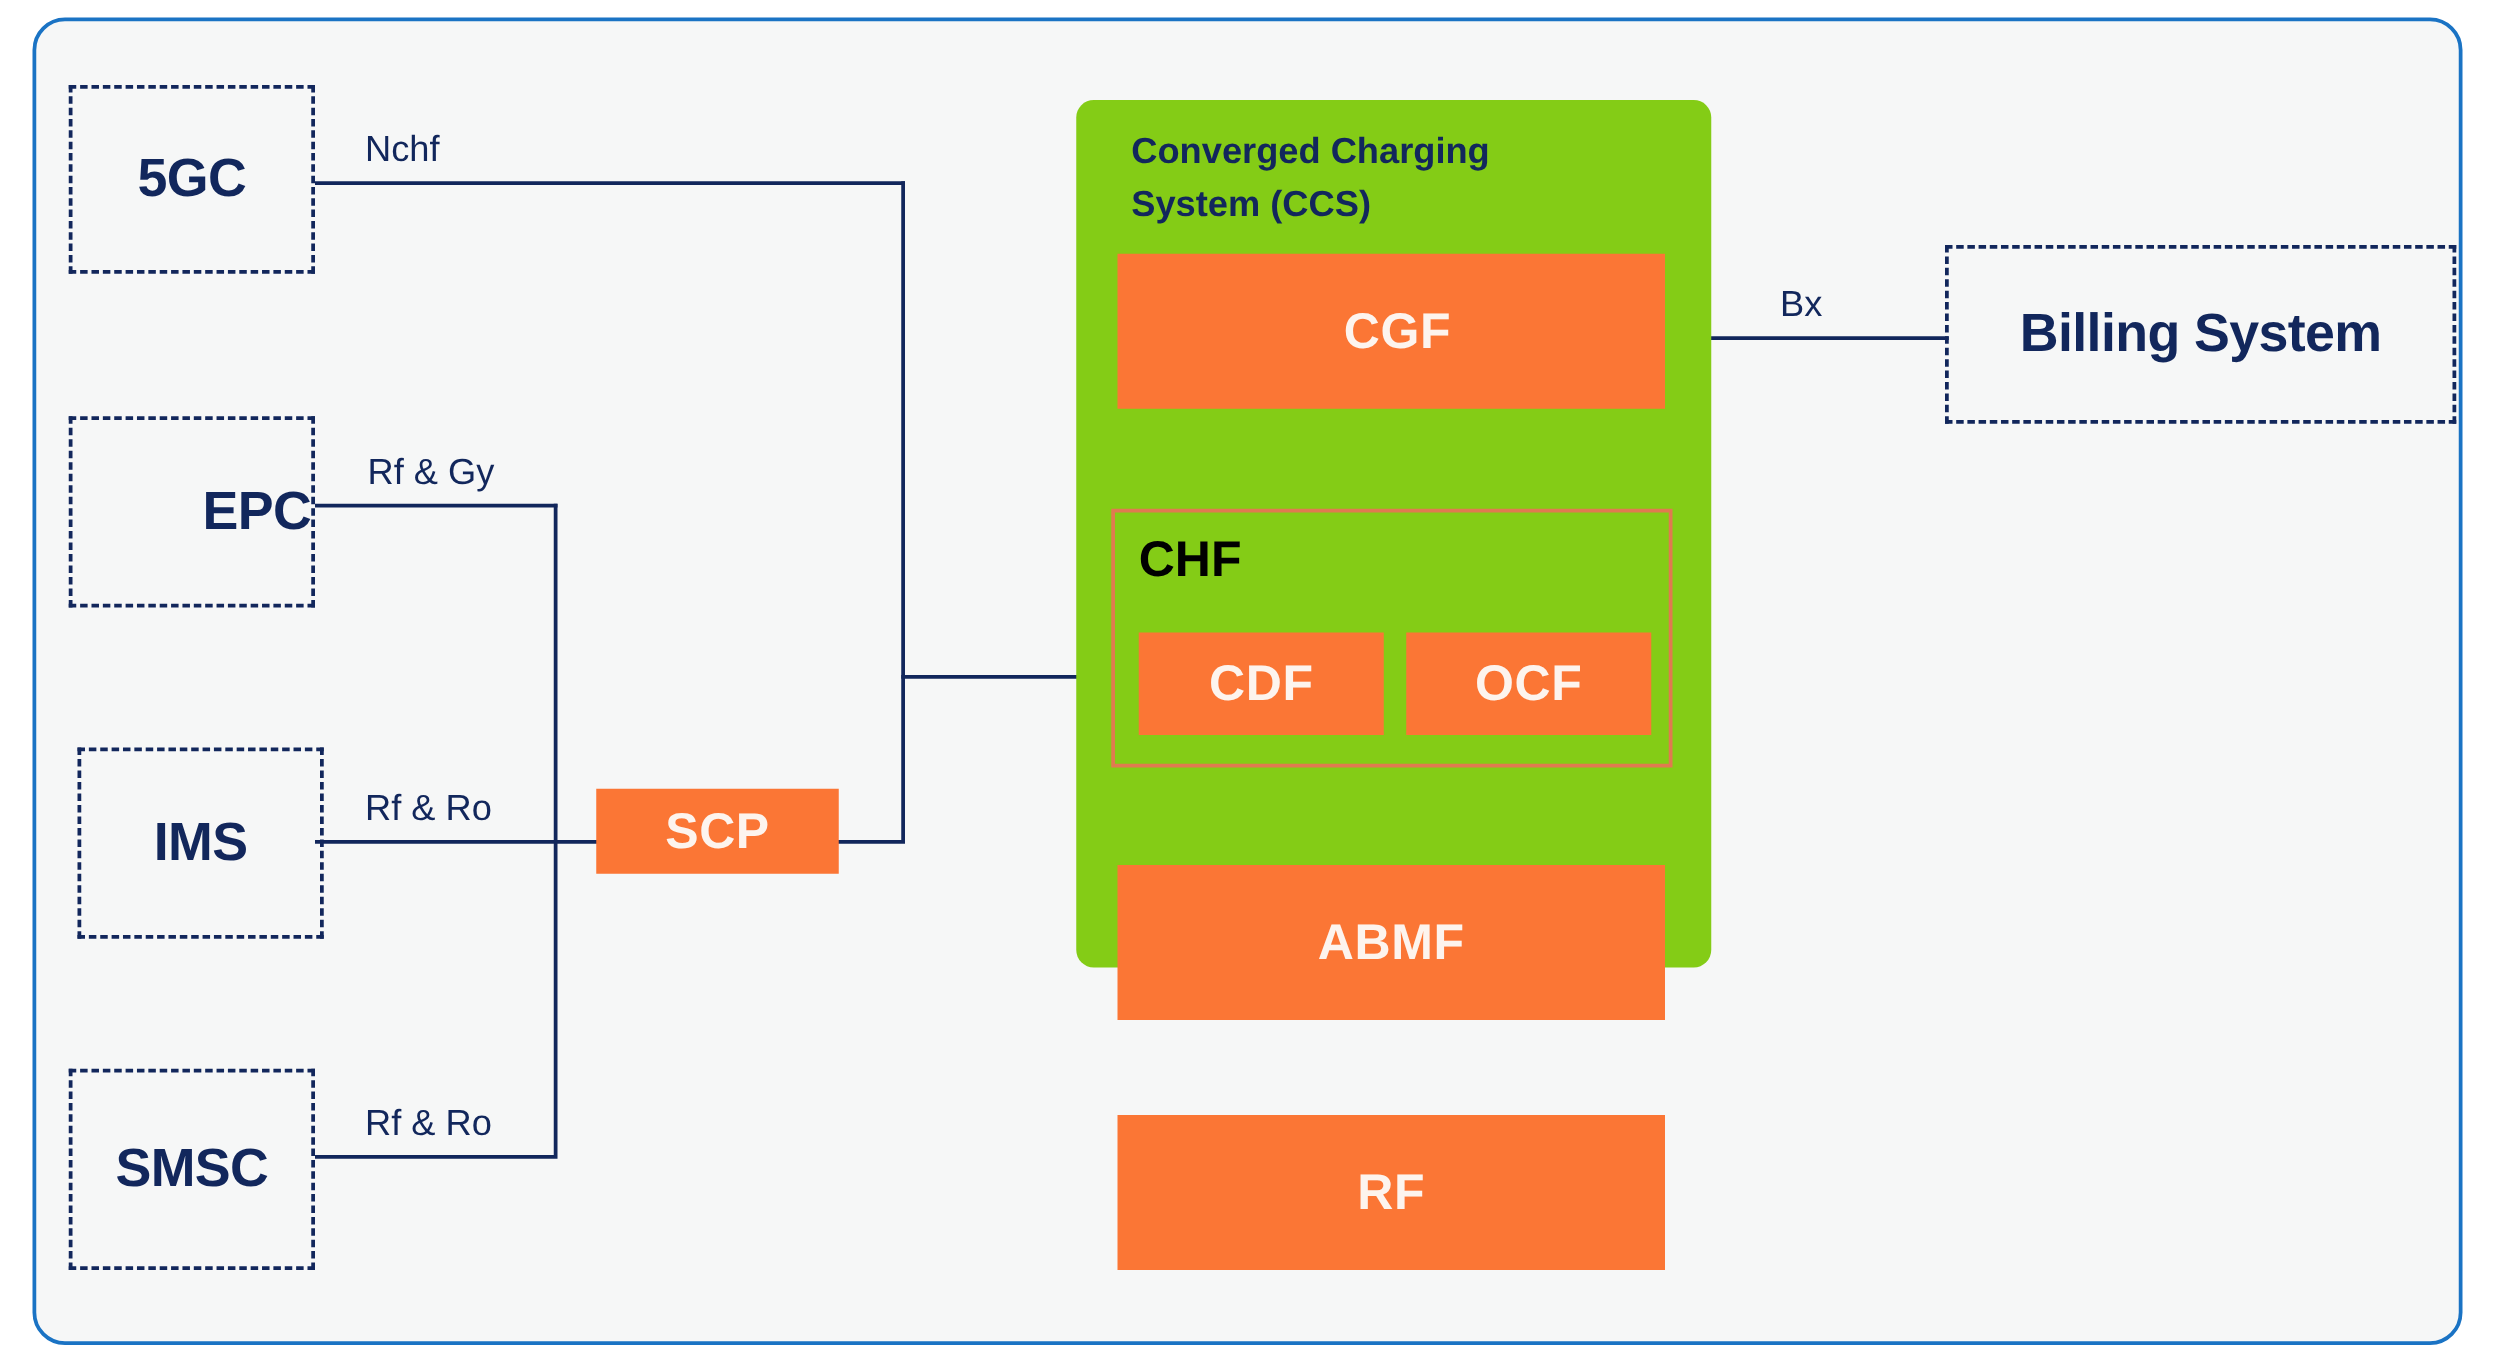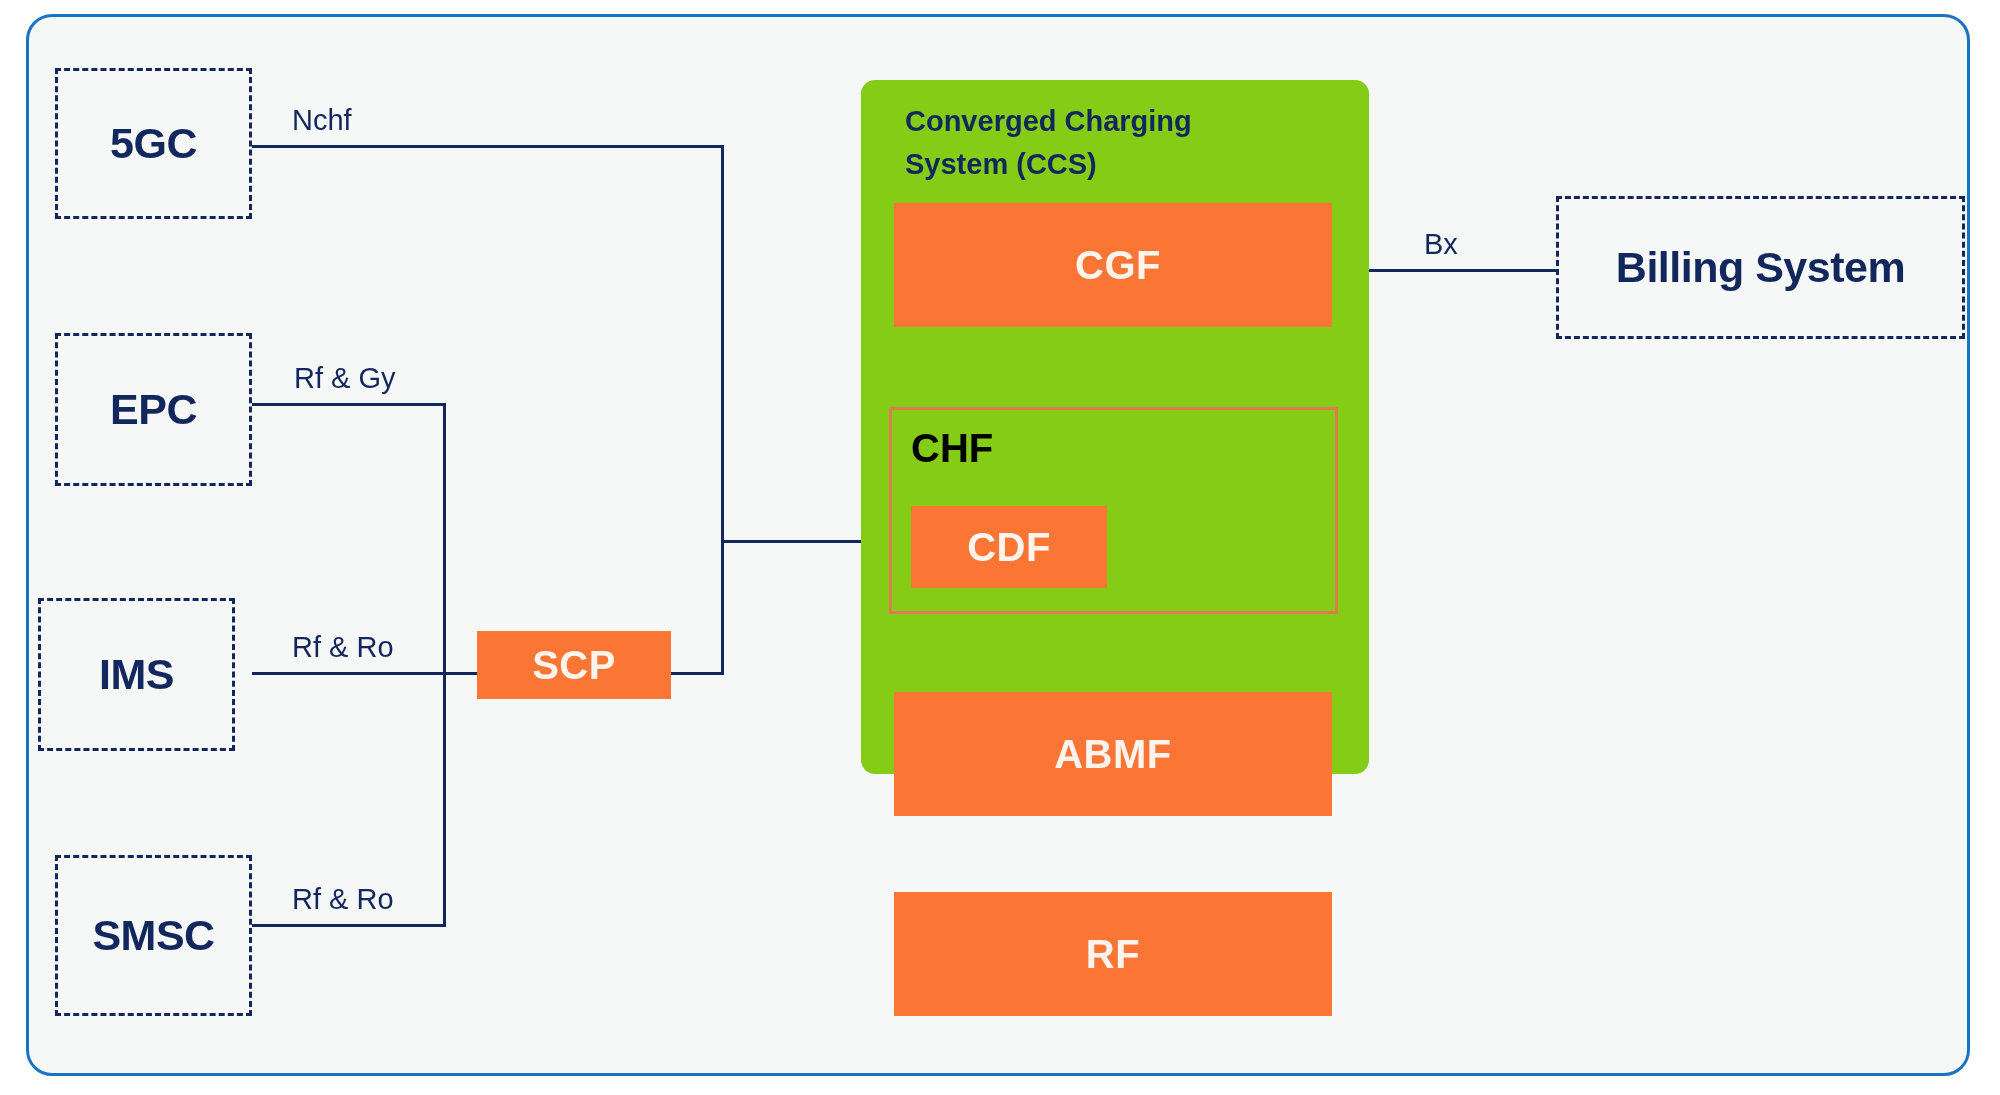--- a/index.html
+++ b/index.html
@@ -136,25 +136,25 @@
   <div class="line line-h" style="left:252px; top:672px; width:228px;"></div>
 
   <div class="line line-h" style="left:668px; top:672px; width:56px;"></div>
 
   <div class="line line-h" style="left:1330px; top:269px; width:229px;"></div>
 
   <div class="dashed-node" id="node-5gc" style="left:55px; top:68px; width:197px; height:151px;">
     <span class="node-label">5GC</span>
   </div>
 
-  <div class="dashed-node" id="node-epc" style="left:55px; top:333px; width:197px; height:153px;">
+  <div class="dashed-node" id="node-epc" style="left:55px; top:333px; width:197px; height:153px;justify-content:flex-end;">
     <span class="node-label">EPC</span>
   </div>
 
-  <div class="dashed-node" id="node-ims" style="left:38px; top:598px; width:197px; height:153px;">
+  <div class="dashed-node" id="node-ims" style="left:62px; top:598px; width:197px; height:153px;">
     <span class="node-label">IMS</span>
   </div>
 
   <div class="dashed-node" id="node-smsc" style="left:55px; top:855px; width:197px; height:161px;">
     <span class="node-label">SMSC</span>
   </div>
 
   <div class="dashed-node" id="node-billing" style="left:1556px; top:196px; width:409px; height:143px;">
     <span class="node-label">Billing System</span>
   </div>
@@ -170,20 +170,23 @@
     <span class="fn-label">CGF</span>
   </div>
 
   <div id="chf-group"></div>
   <div id="chf-title">CHF</div>
 
   <div class="fn-box" id="box-cdf" style="left:911px; top:506px; width:196px; height:82px;">
     <span class="fn-label">CDF</span>
   </div>
 
+  <div class="fn-box" id="box-ocf" style="left:1125px; top:506px; width:196px; height:82px;">
+    <span class="fn-label">OCF</span>
+  </div>
 
   <div class="fn-box" id="box-abmf" style="left:894px; top:692px; width:438px; height:124px;">
     <span class="fn-label">ABMF</span>
   </div>
 
   <div class="fn-box" id="box-rf" style="left:894px; top:892px; width:438px; height:124px;">
     <span class="fn-label">RF</span>
   </div>
 
   <div class="fn-box" id="box-scp" style="left:477px; top:631px; width:194px; height:68px;">

